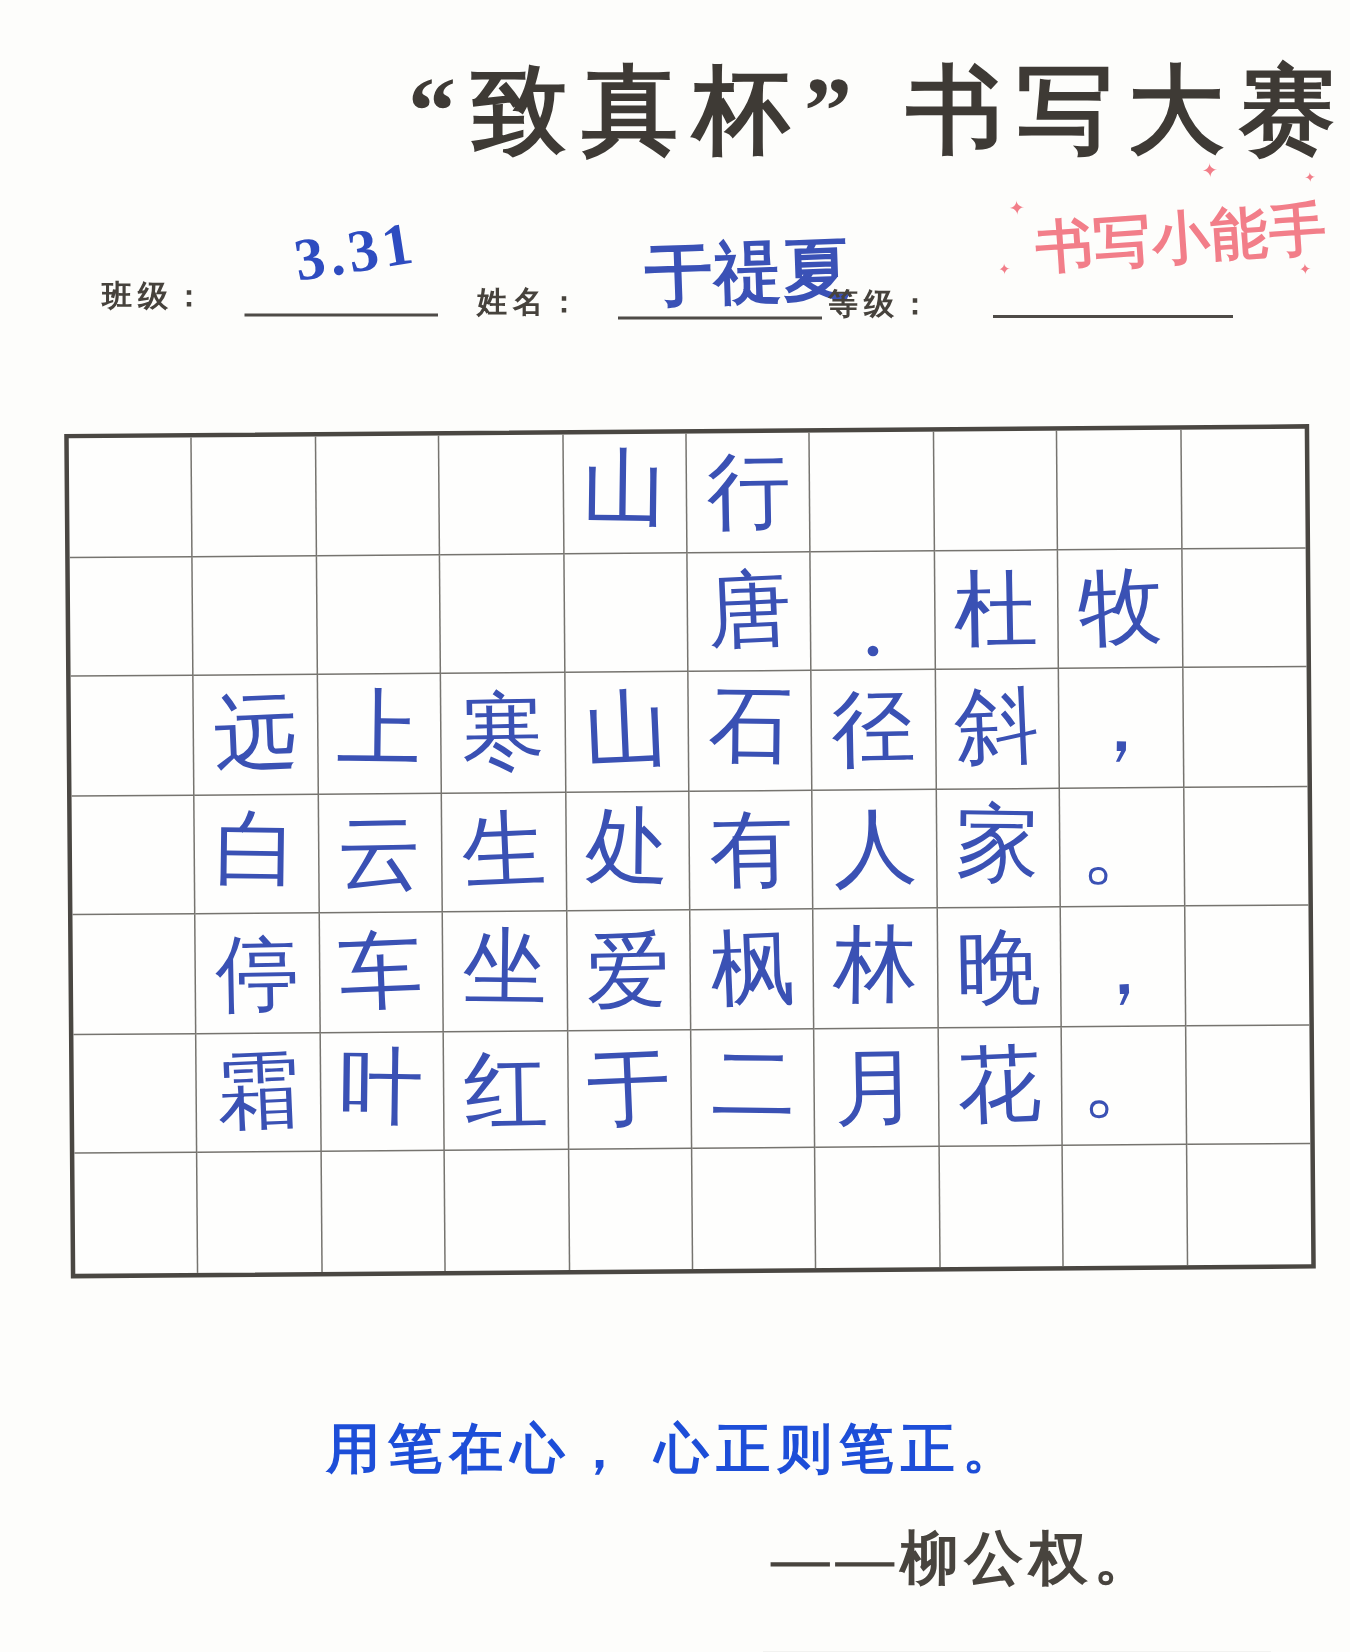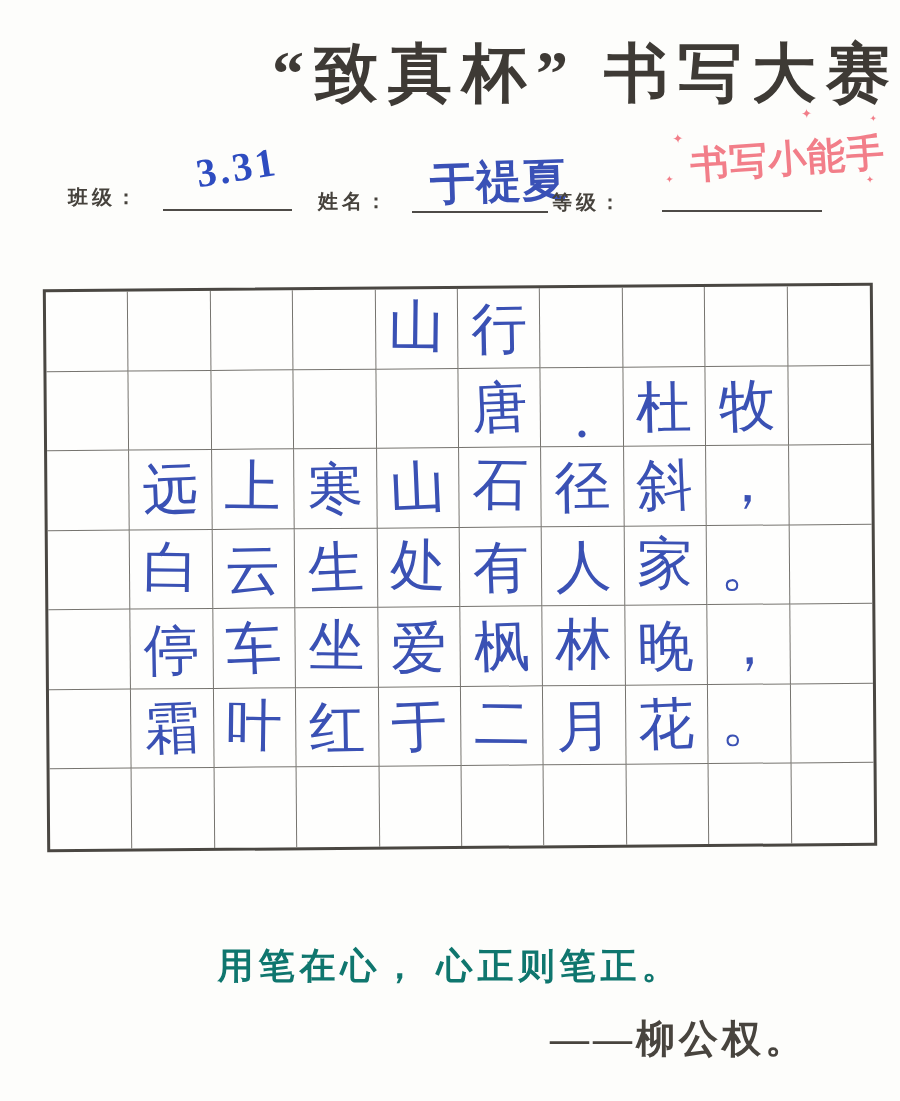--- a/index.html
+++ b/index.html
@@ -88,27 +88,27 @@
     font-weight:500;
   }
   .j0{transform:rotate(-2deg);}
   .j1{transform:rotate(1.2deg) translateY(-2px);}
   .j2{transform:rotate(-0.6deg) translateY(1px);}
   .dot{transform:translateY(16px);font-weight:bold;font-size:44px;}
   
   .quote{
     position:absolute;top:942px;left:0;width:100%;
     text-align:center;
-    font-size:36px;font-weight:bold;color:#0f766e;
+    font-size:36px;font-weight:bold;color:#1d4ed8;
     letter-spacing:5px;white-space:nowrap;
   }
   .attribution{
     position:absolute;top:1012px;left:514px;
     font-size:39px;font-weight:bold;color:#48443e;
-    letter-spacing:4px;white-space:nowrap;margin-left:36px;
+    letter-spacing:4px;white-space:nowrap;
   }
 </style>
 </head>
 <body>
 
 <div class="page">
 
   <div class="title">“致真杯” 书写大赛</div>
 
   <span class="form-label" style="left:68px;top:184px;">班级：</span>

